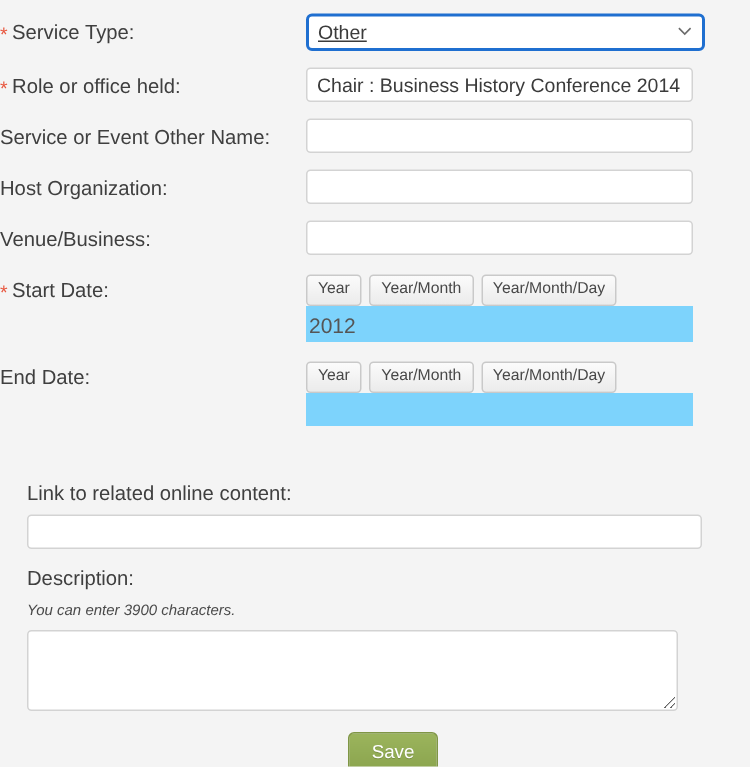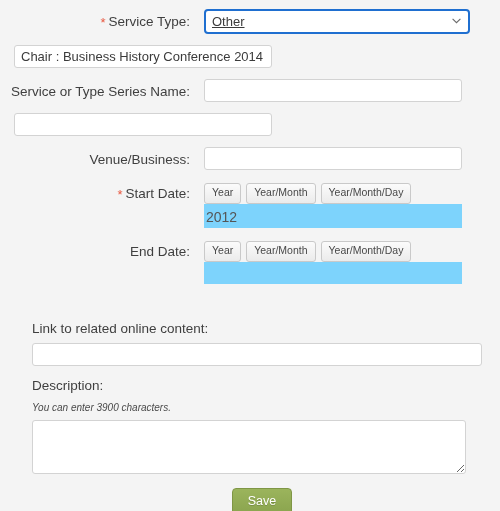--- a/index.html
+++ b/index.html
@@ -26,21 +26,21 @@
 
   
   .row {
     display: flex;
     align-items: flex-start;
     margin-bottom: 11px;
   }
   .label-cell {
     width: 190px;
     min-width: 190px;
-    text-align: right;
+    text-align: left;
     padding-right: 0;
     padding-top: 5px;
     font-size: 13.5px;
     color: #3f3f3f;
     line-height: 16px;
     box-sizing: border-box;
     white-space: nowrap;
   }
   .req-star {
     color: #e8573f;
@@ -125,21 +125,21 @@
     font-size: 14px;
     color: #555;
     padding: 4px 2px 2px 2px;
     box-sizing: border-box;
     line-height: 18px;
   }
   .date-value-box.empty { color: transparent; }
 
   
   .section-full {
-    padding-left: 32px;
+    padding-left: 18px;
     padding-right: 24px;
   }
   .stack-label {
     font-size: 13.5px;
     color: #3f3f3f;
     margin-bottom: 6px;
     line-height: 16px;
   }
   .wide-input {
     width: 450px;
@@ -226,35 +226,41 @@
           <option>Other</option>
         </select>
         <svg class="select-chevron" viewBox="0 0 9 6">
           <path d="M0.6 0.8 L4.5 4.7 L8.4 0.8" fill="none" stroke="#6b6b6b" stroke-width="1.1"></path>
         </svg>
       </span>
     </div>
   </div>
 
   <div class="row">
+    <div class="label-cell">
+      <span class="req-star">*</span><span>Role or office held:</span>
+    </div>
     <div class="field-cell">
       <input class="text-input" type="text" value="Chair : Business History Conference 2014 Pr" style="">
     </div>
   </div>
 
   <div class="row">
     <div class="label-cell">
-      <span>Service or Type Series Name:</span>
+      <span>Service or Event Other Name:</span>
     </div>
     <div class="field-cell">
       <input class="text-input" type="text" value="" style="">
     </div>
   </div>
 
   <div class="row">
+    <div class="label-cell">
+      <span>Host Organization:</span>
+    </div>
     <div class="field-cell">
       <input class="text-input" type="text" value="" style="">
     </div>
   </div>
 
   <div class="row">
     <div class="label-cell">
       <span>Venue/Business:</span>
     </div>
     <div class="field-cell">

